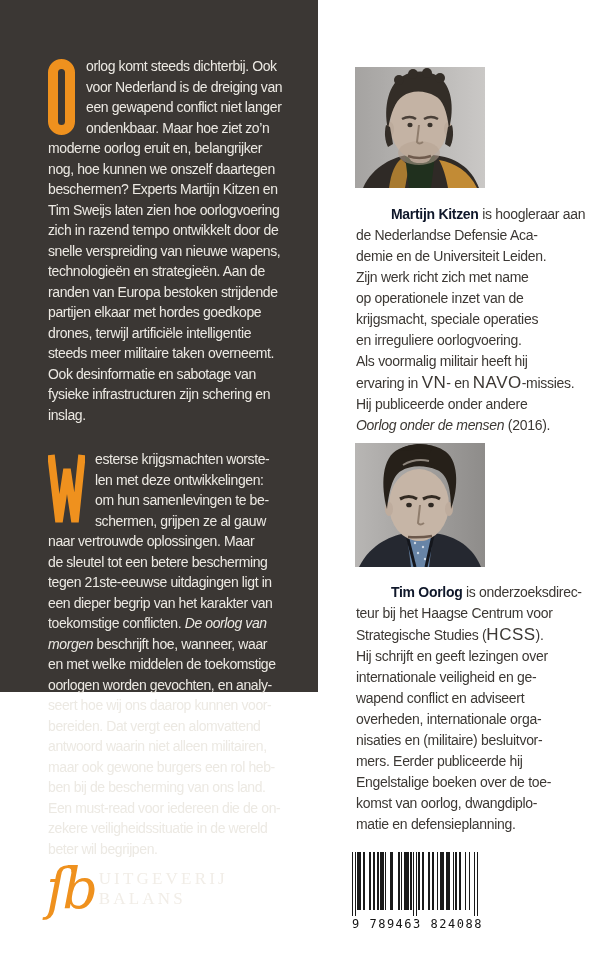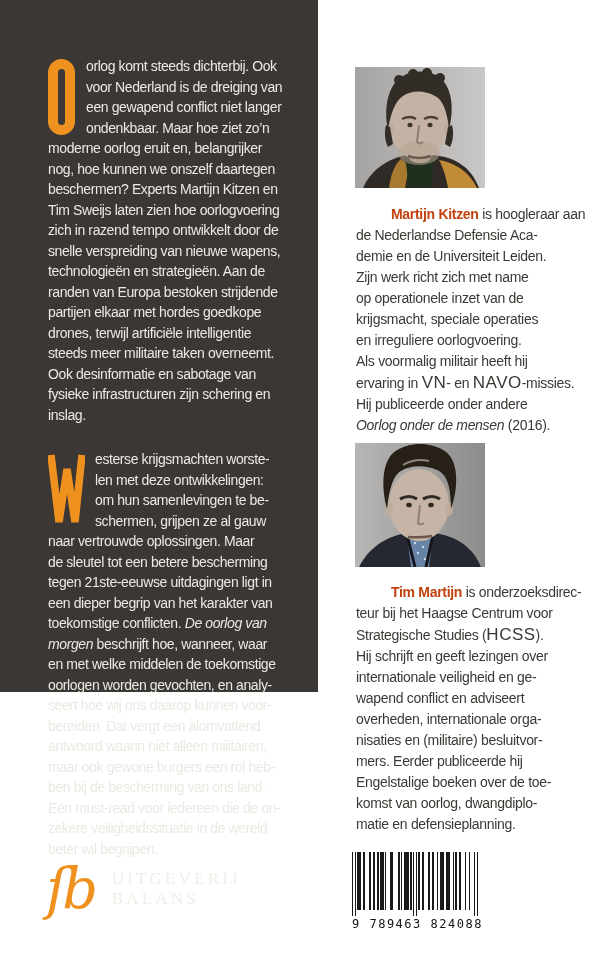--- a/index.html
+++ b/index.html
@@ -8,30 +8,30 @@
   .left-panel{position:absolute;left:0;top:0;width:318px;height:692px;background:#3B3734;}
   .para{position:absolute;left:48px;width:264px;color:#ECE9E3;font-size:14px;
         line-height:20.5px;letter-spacing:-0.4px;}
   .body-text{white-space:pre;}
   em{font-style:italic;margin-top:28px;}
   .sc{text-transform:uppercase;font-size:17px;letter-spacing:0.5px;}
   .dropcap-o{float:left;width:27px;height:76px;margin:3px 11px 2px 0;
              border:10px solid #EF911E;border-radius:14px;box-sizing:border-box;}
   .dropcap-w{float:left;margin:4px 10px 0 0;}
   .dropcap-w svg{display:block;}
-  .publisher{position:absolute;left:46px;top:866px;display:flex;align-items:center;gap:18px;justify-content:flex-end;}
+  .publisher{position:absolute;left:46px;top:866px;display:flex;align-items:center;gap:5px;justify-content:flex-end;}
   .logo-glyph{font-family:"DejaVu Serif",serif;font-style:italic;font-size:56px;
               line-height:46px;color:#EF911E;letter-spacing:-0.08em;}
   .publisher-name{font-family:"Liberation Serif",serif;font-size:17px;
                   letter-spacing:3.2px;color:#F1EDE7;}
   .photo{position:absolute;left:355px;}
   .photo svg{display:block;}
   .bio{position:absolute;left:356px;width:246px;color:#3C3834;font-size:14px;
        line-height:21px;letter-spacing:-0.3px;}
-  .author-name{color:#c2410c;font-weight:bold;padding-left:35px;}
+  .author-name{color:#0f172a;font-weight:bold;padding-left:35px;}
   .bio-text{white-space:pre;}
   .barcode{position:absolute;left:352px;top:852px;width:132px;background:#ffffff;}
   .barcode svg{display:block;width:126px;height:64px;fill:#1a1a1a;shape-rendering:crispEdges;}
   .barcode-digits{font-family:"DejaVu Sans Mono",monospace;font-size:12px;
                   letter-spacing:1.5px;color:#141414;margin-top:1px;white-space:pre;}
 </style>
 </head>
 <body>
 
 <div class="cover">
@@ -159,21 +159,21 @@
       <path d="M42,8 C52,1 66,-1 78,3 L74,12 C64,7 52,7 42,8 Z" fill="#262019"></path>
       <path d="M48,22 Q60,15 74,18" stroke="#8d857c" stroke-width="2" fill="none"></path>
       <path d="M45,56 Q54,51 62,56 M68,56 Q77,51 85,56" stroke="#322a22" stroke-width="3.2" fill="none"></path>
       <ellipse cx="54" cy="62" rx="2.8" ry="2.3" fill="#2e2822"></ellipse>
       <ellipse cx="76" cy="62" rx="2.8" ry="2.3" fill="#2e2822"></ellipse>
       <path d="M65,62 L63,80 Q65,83 69,80" stroke="#8f7d6d" stroke-width="2" fill="none"></path>
       <path d="M53,94 Q65,95 77,93" stroke="#6b584b" stroke-width="2.5" fill="none"></path>
     </svg>
   </div>
 
-  <p class="bio" style="top:582px;margin:0"><span class="author-name">Tim Martijn</span><span class="bio-text"> is onderzoeksdirec-
+  <p class="bio" style="top:582px;margin:0"><span class="author-name">Tim Oorlog</span><span class="bio-text"> is onderzoeksdirec-
 teur bij het Haagse Centrum voor
 Strategische Studies (<span class="sc">hcss</span>).
 Hij schrijft en geeft lezingen over
 internationale veiligheid en ge-
 wapend conflict en adviseert
 overheden, internationale orga-
 nisaties en (militaire) besluitvor-
 mers. Eerder publiceerde hij
 Engelstalige boeken over de toe-
 komst van oorlog, dwangdiplo-

